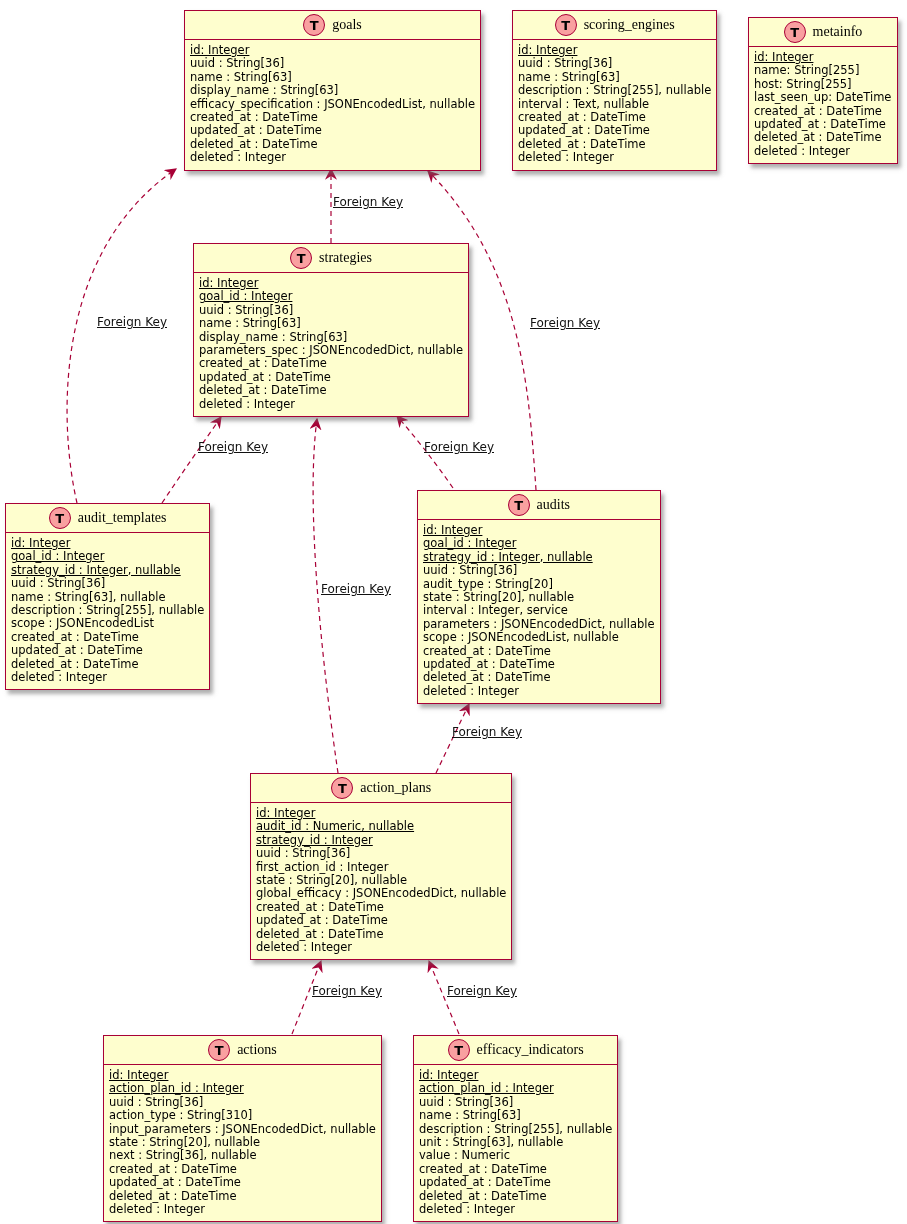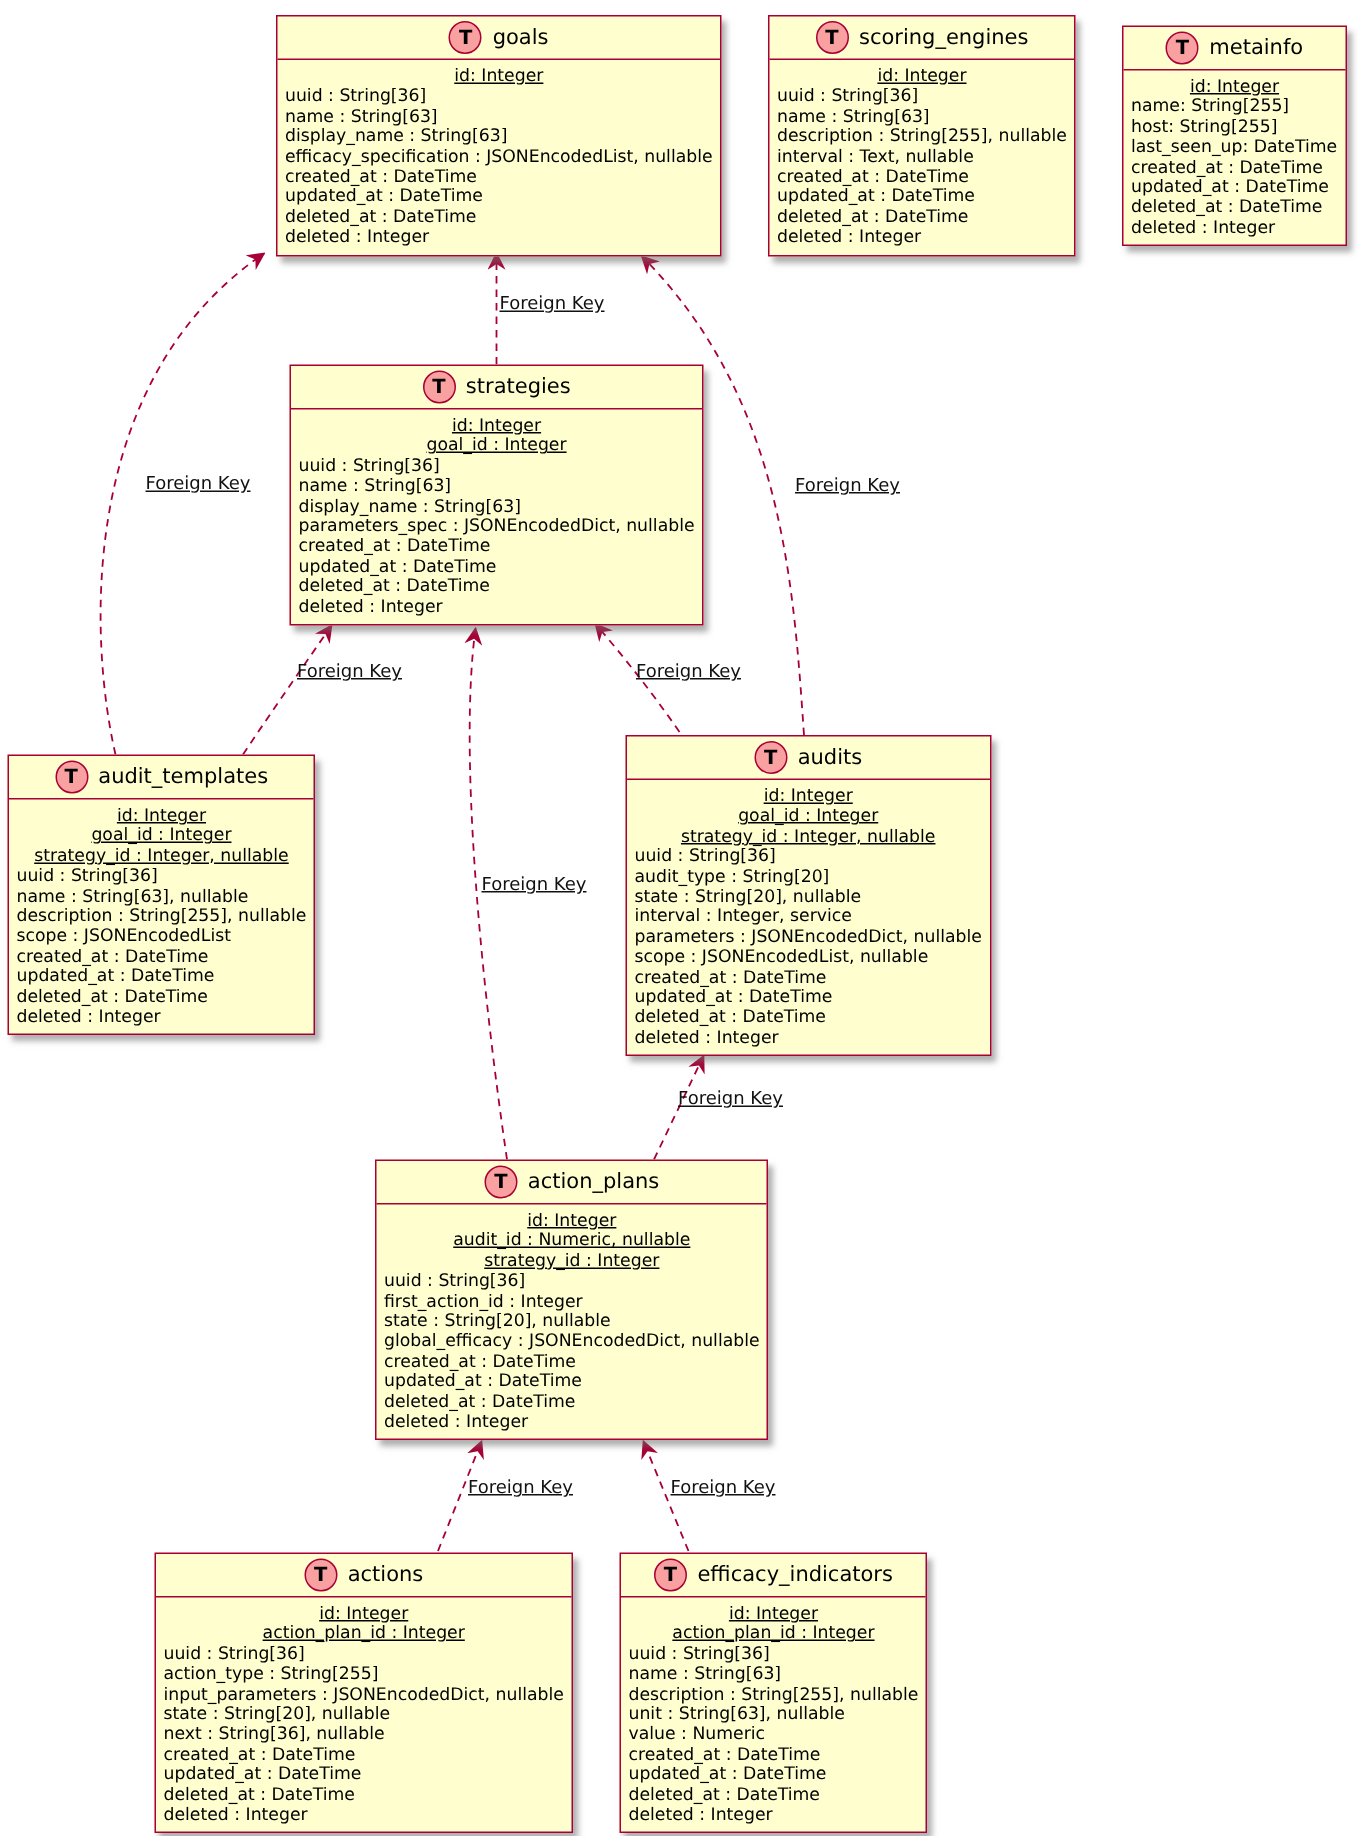--- a/index.html
+++ b/index.html
@@ -19,24 +19,24 @@
   .uml-header{
     display:flex;align-items:center;justify-content:center;gap:7px;
     padding:3px 8px;border-bottom:1.5px solid var(--border);
   }
   .spot{
     width:20px;height:20px;border-radius:50%;flex:0 0 auto;
     background:var(--spot);border:1.5px solid var(--border);
     display:flex;align-items:center;justify-content:center;
     font-weight:bold;font-size:13px;color:#000;line-height:1;
   }
-  .tname{font-size:14px;color:#000;white-space:nowrap;}
+  .tname{font-size:14px;color:#000;white-space:nowrap;font-family:Liberation Serif, serif;}
   .uml-body{padding:4px 5px 5px 5px;}
   .field{font-size:11.5px;line-height:13.4px;color:#000;white-space:nowrap;}
-  .field.u{text-decoration:underline;text-align:center;}
+  .field.u{text-decoration:underline;}
   .field.i{}
   .edge-label{position:absolute;z-index:2;font-size:12px;color:var(--label);white-space:nowrap;text-decoration:underline;}
 </style>
 </head>
 <body>
 
 <div class="diagram" id="diagram">
   <svg class="edges" viewBox="0 0 907 1224" xmlns="http://www.w3.org/2000/svg">
     <defs>
       <marker id="arrow" viewBox="0 0 10 10" refX="9" refY="5" markerWidth="10" markerHeight="10" orient="auto-start-reverse">
@@ -182,21 +182,21 @@
     </div>
     <div class="uml-table" style="left: 103px; top: 1035px; min-width: 274px;">
       <div class="uml-header">
         <span class="spot">T</span>
         <span class="tname">actions</span>
       </div>
       <div class="uml-body">
         <div class="field u">id: Integer</div>
         <div class="field u i">action_plan_id : Integer</div>
         <div class="field">uuid : String[36]</div>
-        <div class="field">action_type : String[255]</div>
+        <div class="field">action_type : String[310]</div>
         <div class="field">input_parameters : JSONEncodedDict, nullable</div>
         <div class="field">state : String[20], nullable</div>
         <div class="field">next : String[36], nullable</div>
         <div class="field">created_at : DateTime</div>
         <div class="field">updated_at : DateTime</div>
         <div class="field">deleted_at : DateTime</div>
         <div class="field">deleted : Integer</div>
       </div>
     </div>
     <div class="uml-table" style="left: 413px; top: 1035px; min-width: 201px;">

